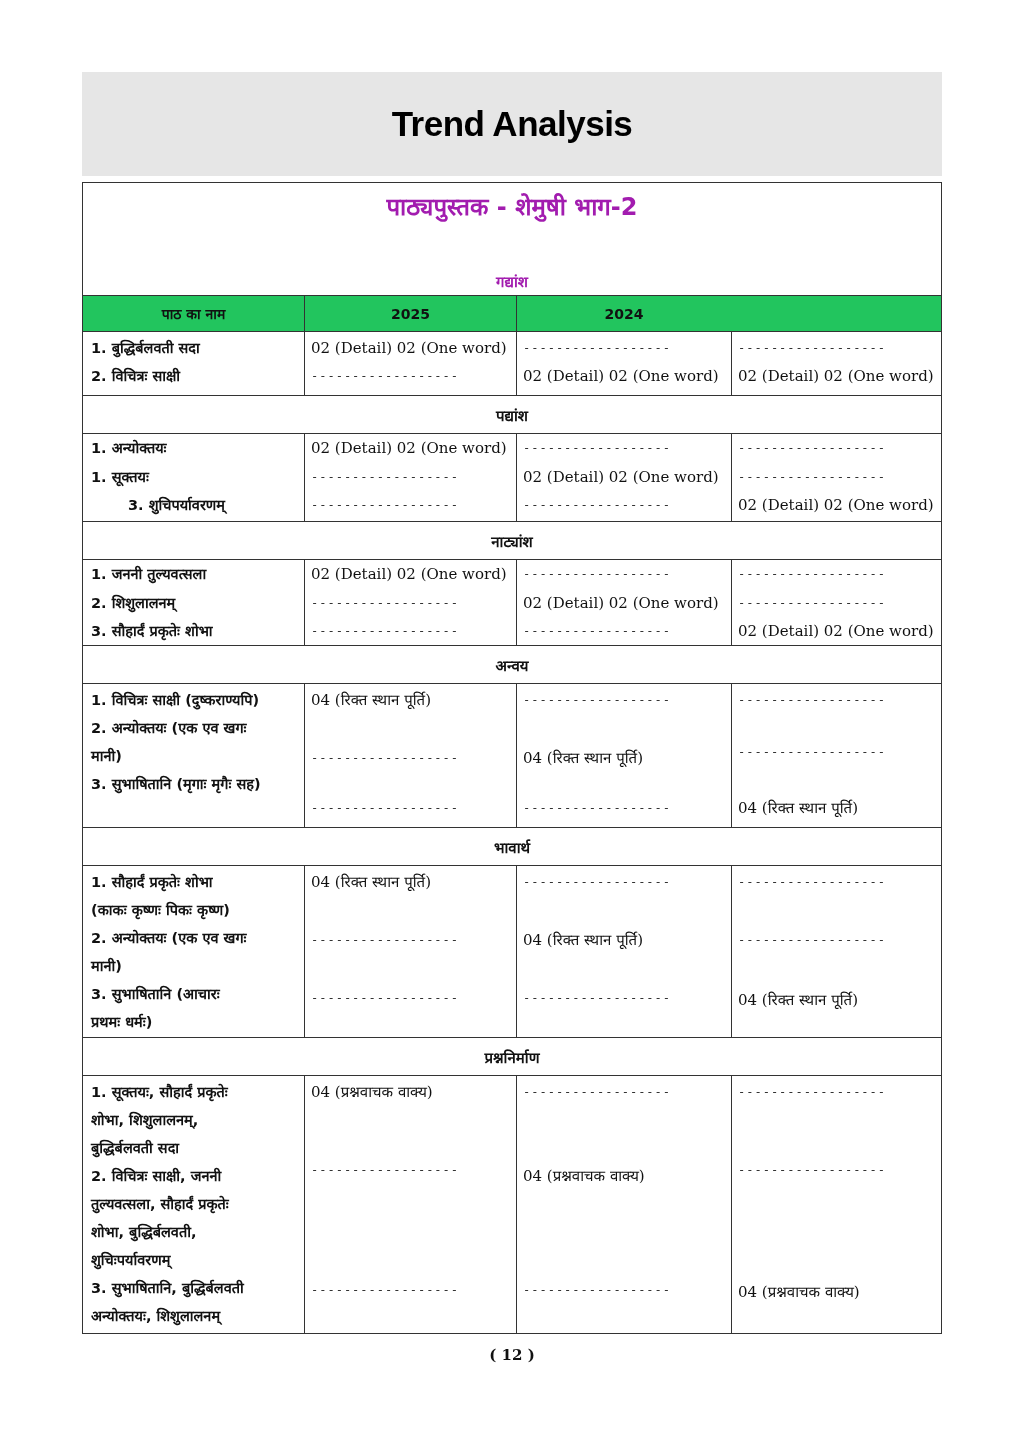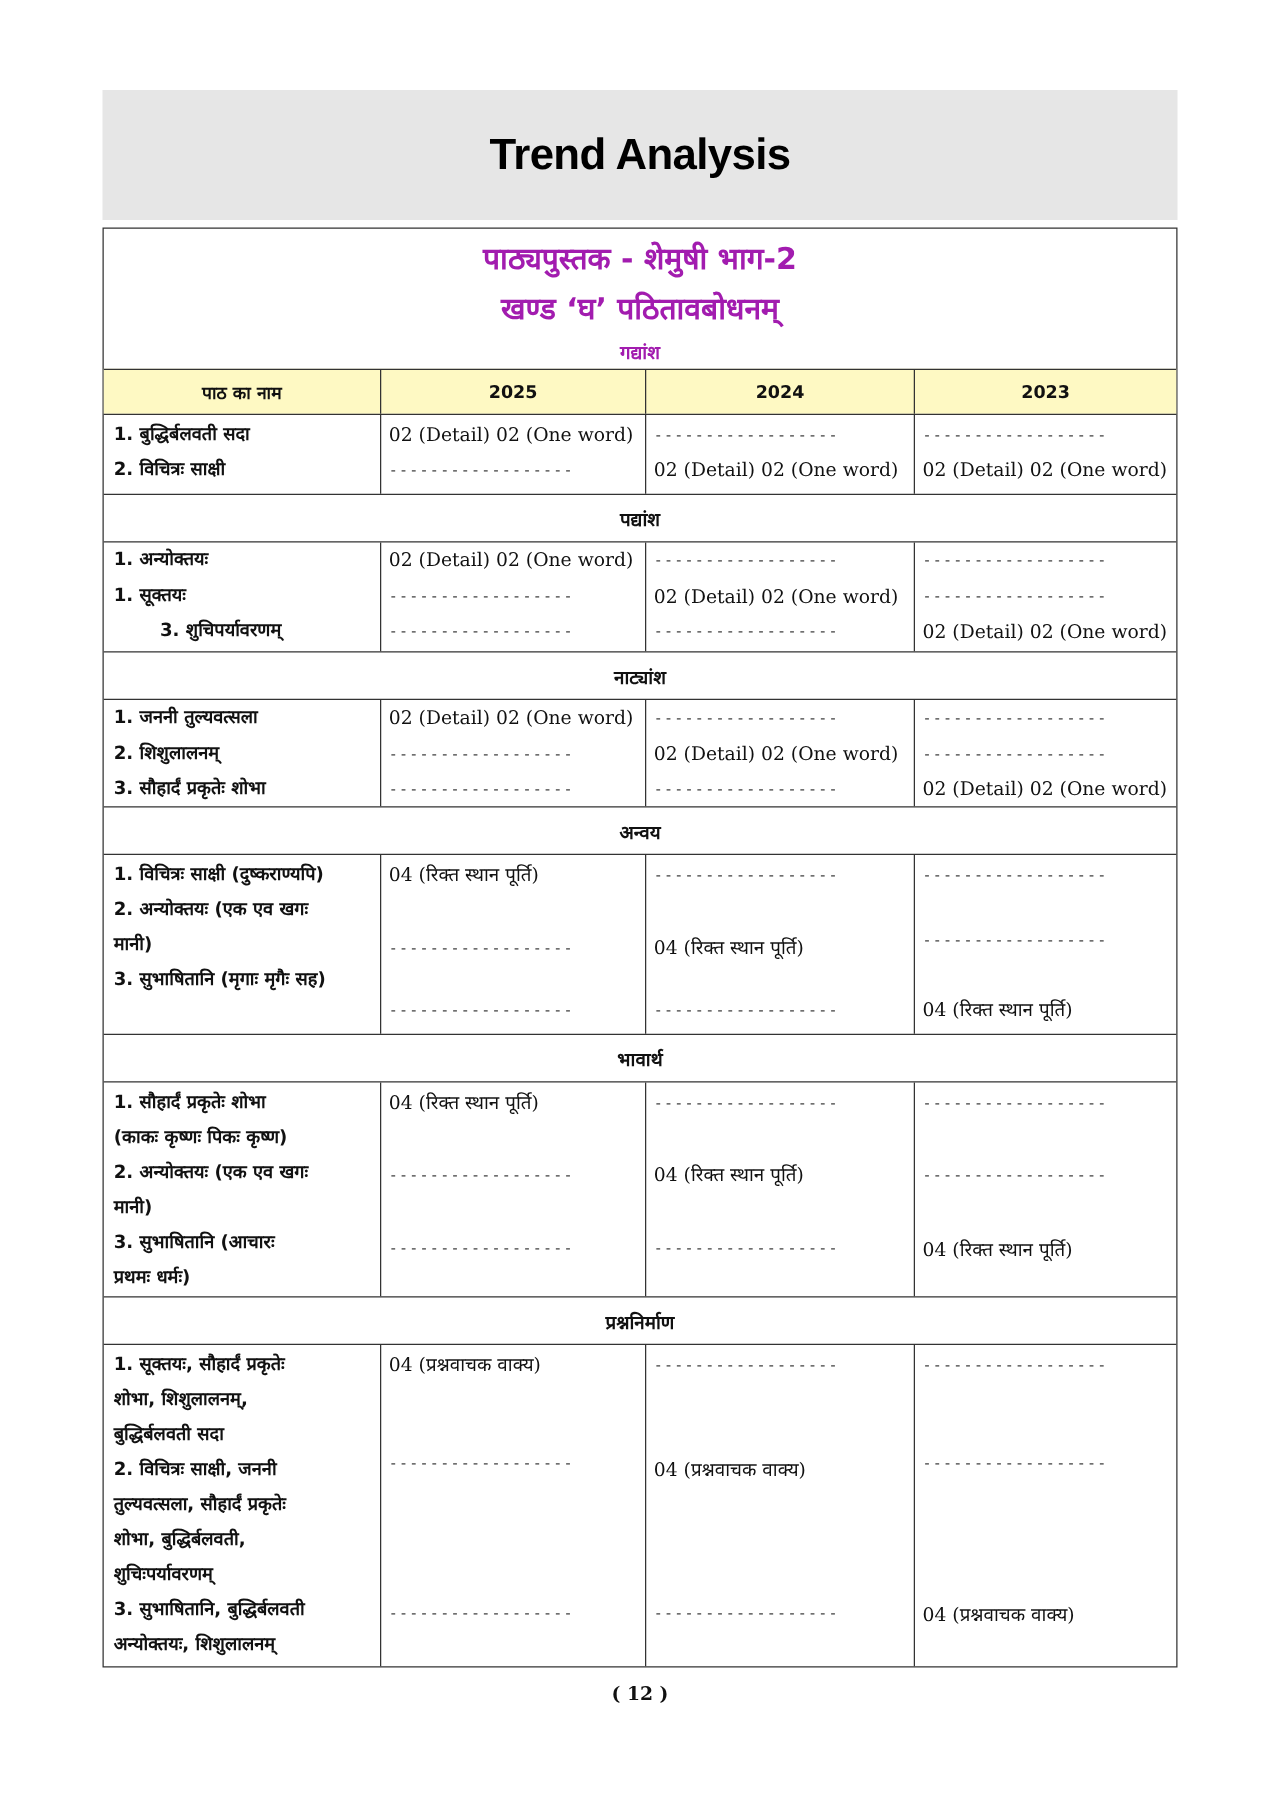--- a/index.html
+++ b/index.html
@@ -5,21 +5,21 @@
   html, body { margin:0; padding:0; background:#ffffff; }
   body { width:1024px; height:1440px; position:relative; font-family:"DejaVu Serif", serif; color:#111; overflow:hidden; }
   .banner { position:absolute; left:82px; top:72px; width:860px; height:104px; background:#e6e6e6; display:flex; align-items:center; justify-content:center; }
   .banner-title { font-family:"Liberation Sans", sans-serif; font-weight:bold; font-size:35px; color:#000; letter-spacing:-0.5px; }
   .frame { position:absolute; left:82px; top:182px; width:858px; height:1150px; border:1.5px solid #333; box-sizing:content-box; }
   .hdr { position:absolute; left:0; width:100%; text-align:center; font-family:"DejaVu Sans", sans-serif; font-weight:bold; color:#a21caf; }
   .hdr.h1 { top:6px; font-size:24px; }
   .hdr.h2 { top:46px; font-size:24px; }
   .hdr.h3 { top:88px; font-size:15px; }
   .grid-row { position:absolute; left:0; width:100%; box-sizing:border-box; border-top:1.5px solid #333; }
-  .colhead { background:#fef9c3; }
+  .colhead { background:#22c55e; }
   .cell { position:absolute; top:0; height:100%; box-sizing:border-box; }
   .c0 { left:0; width:221px; }
   .c1 { left:221px; width:212px; border-left:1.5px solid #333; }
   .c2 { left:433px; width:215px; border-left:1.5px solid #333; }
   .c3 { left:648px; width:210px; border-left:1.5px solid #333; }
   .colhead .cell { display:flex; align-items:center; justify-content:center; font-family:"DejaVu Sans", sans-serif; font-weight:bold; font-size:14px; }
   .section-title { display:flex; align-items:center; justify-content:center; font-family:"DejaVu Sans", sans-serif; font-weight:bold; font-size:15px; }
   .line { position:absolute; left:6px; white-space:nowrap; font-size:15px; line-height:20px; }
   .c0 .line { font-family:"DejaVu Sans", sans-serif; font-weight:bold; font-size:14.5px; left:8px; }
   .dash { color:#333; letter-spacing:1px; font-family:"DejaVu Sans Mono", monospace; font-size:12px; }
@@ -27,28 +27,26 @@
 </style>
 </head>
 <body>
 
 <div class="banner">
   <span class="banner-title">Trend Analysis</span>
 </div>
 
 <div class="frame">
   <div class="hdr h1">पाठ्यपुस्तक - शेमुषी भाग-2</div>
-  <div class="hdr h2">खण्ड ‘घ’ पठितावबोधनम्</div>
   <div class="hdr h3">गद्यांश</div>
 
   <div class="grid-row colhead" style="top:112px;height:36px;">
     <div class="cell c0">पाठ का नाम</div>
     <div class="cell c1">2025</div>
     <div class="cell c2">2024</div>
-    <div class="cell c3">2023</div>
   </div>
 
   <div class="grid-row" style="top:148px;height:64px;">
     <div class="cell c0">
       <div class="line" style="top:6px;">1. बुद्धिर्बलवती सदा</div>
       <div class="line" style="top:34px;">2. विचित्रः साक्षी</div>
     </div>
     <div class="cell c1">
       <div class="line" style="top:6px;">02 (Detail) 02 (One word)</div>
       <div class="line dash" style="top:34px;">------------------</div>

